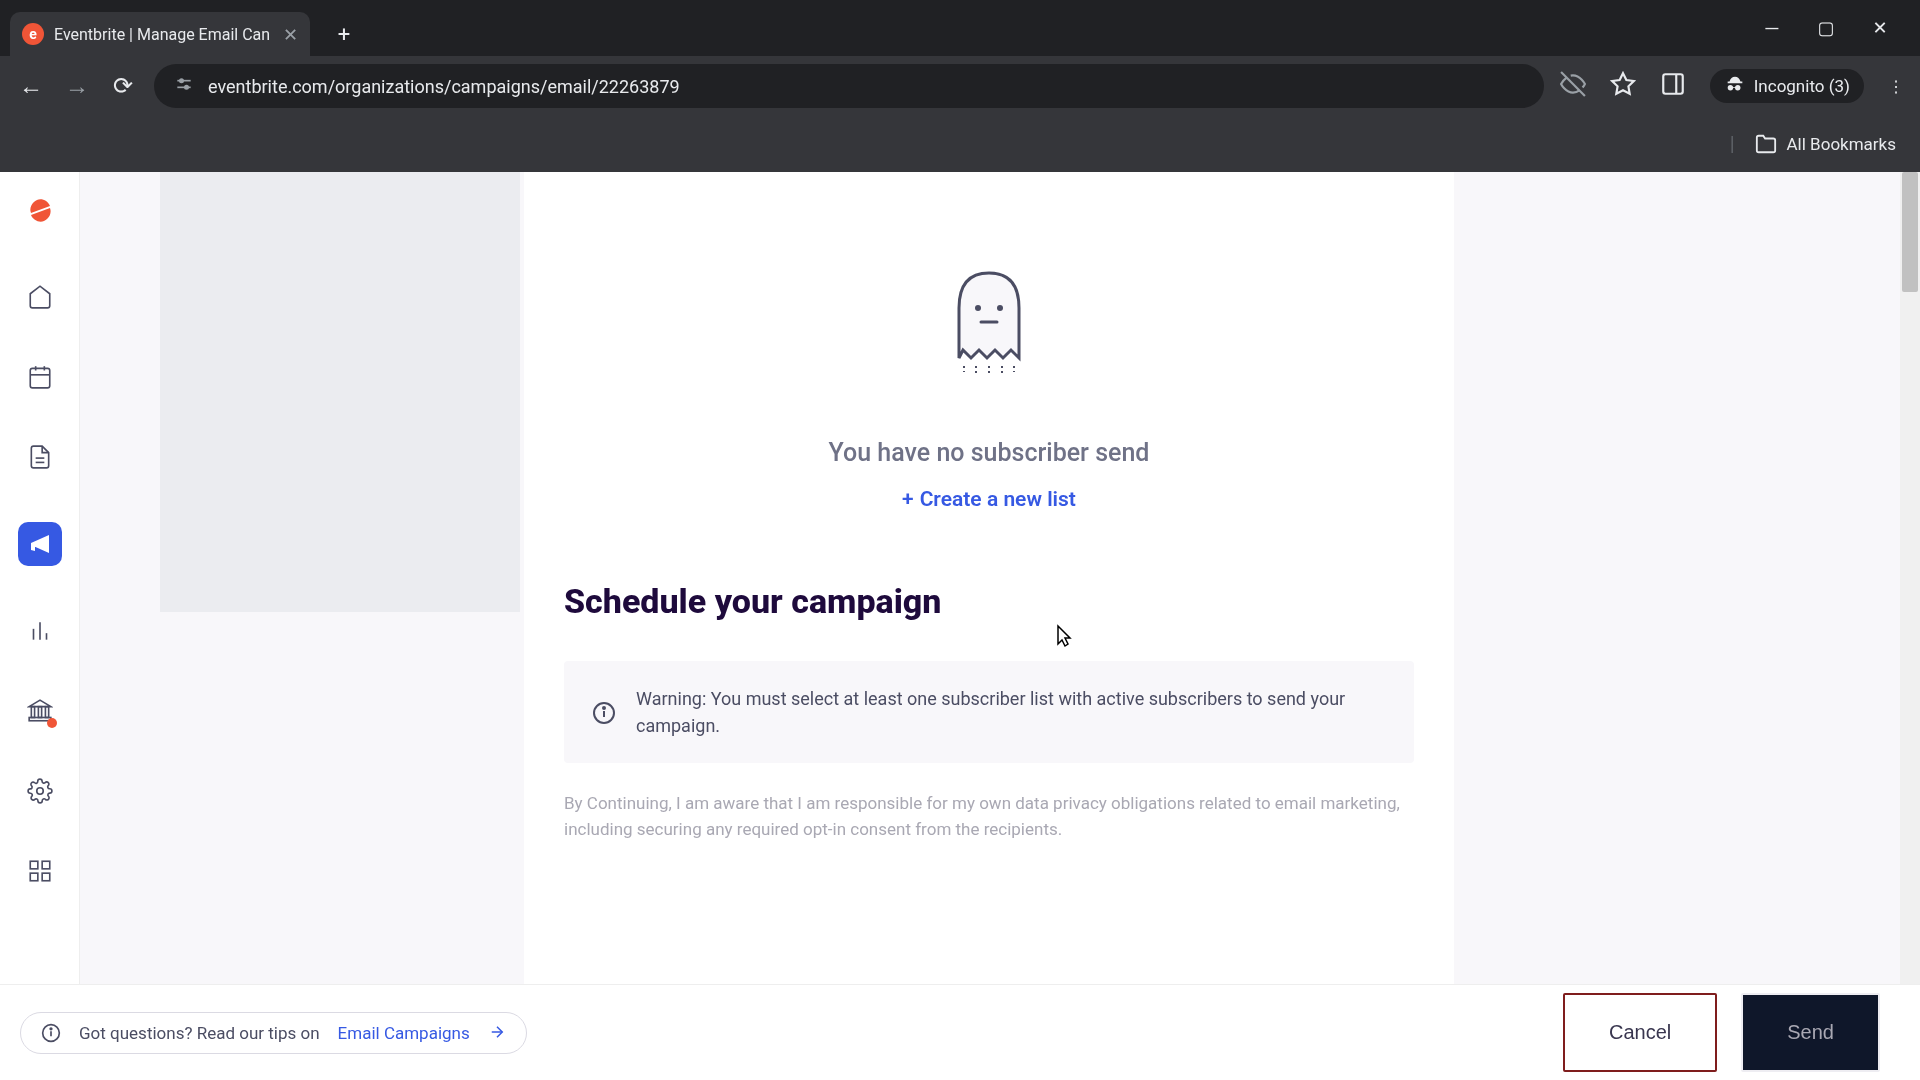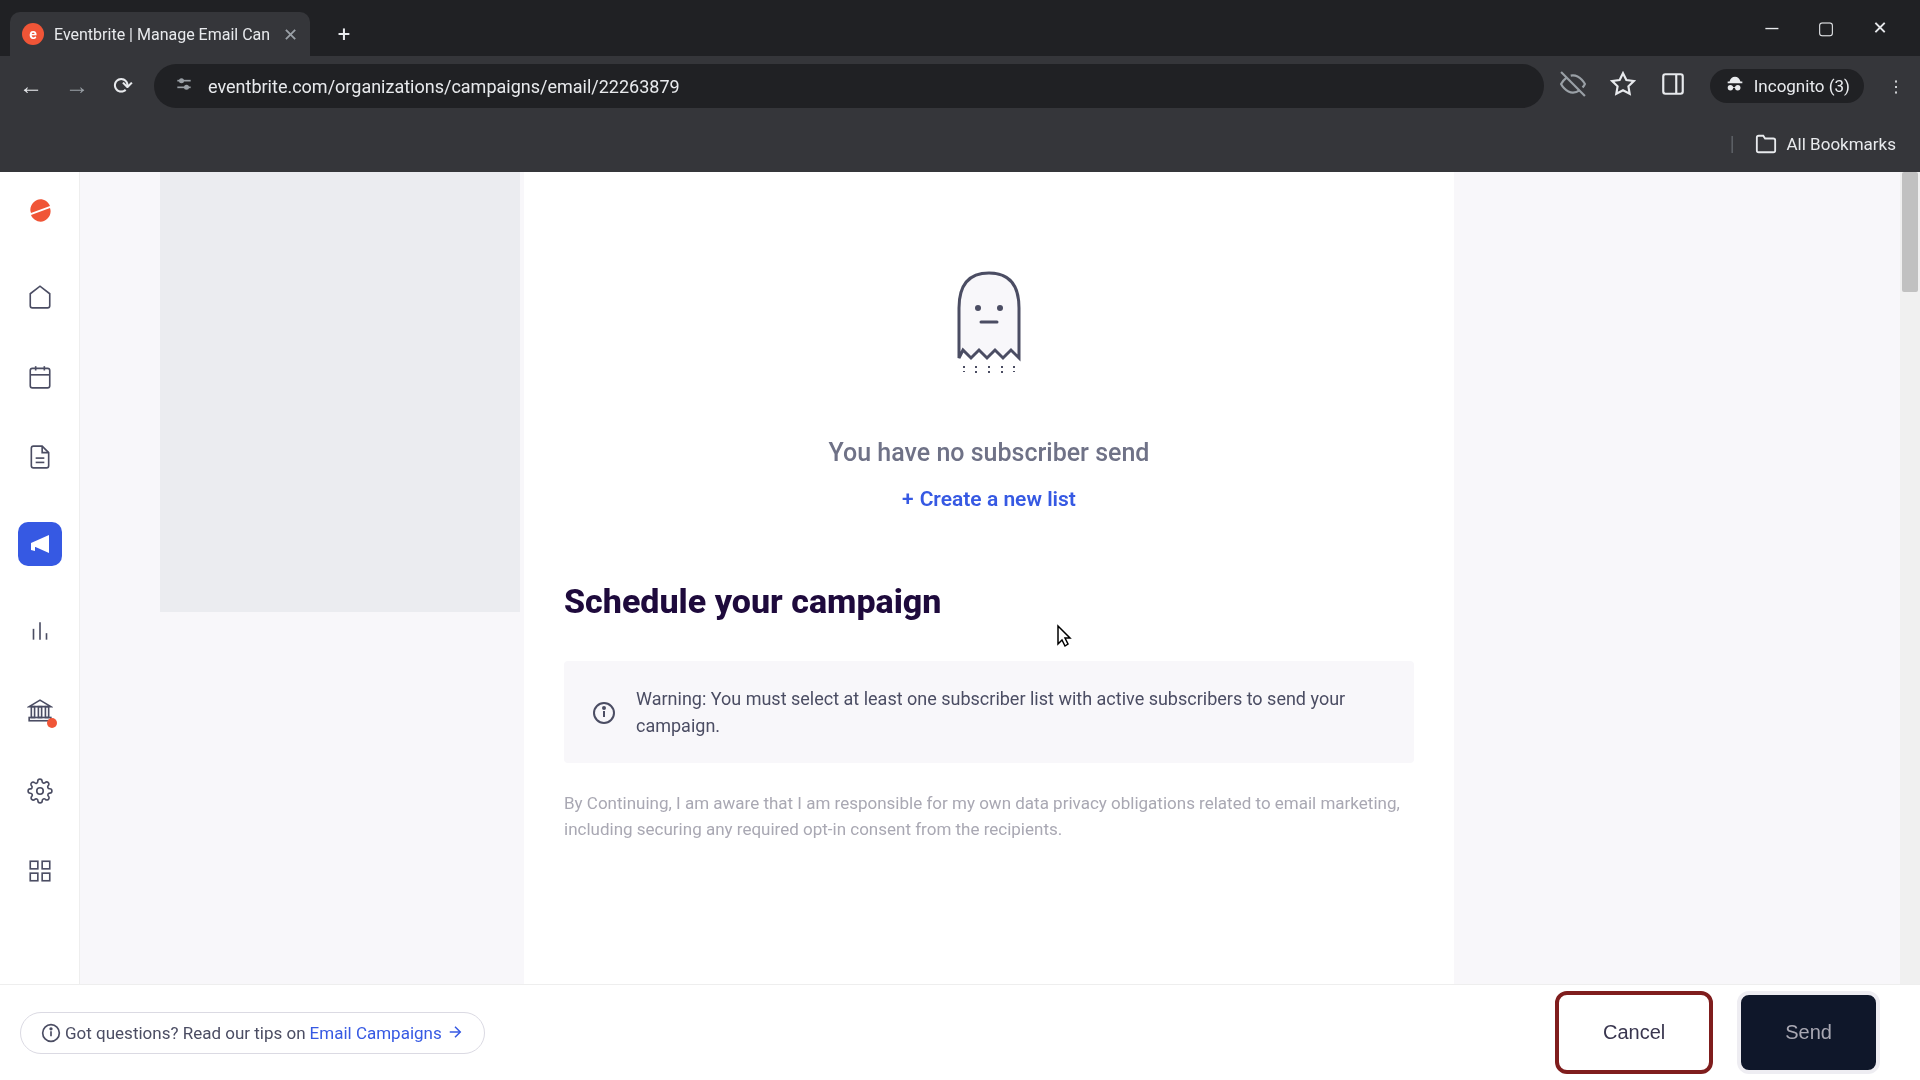--- a/index.html
+++ b/index.html
@@ -54,24 +54,24 @@
     
     .cursor-pointer { position: absolute; left: 972px; top: 452px; pointer-events: none; z-index: 100; }
     
     .warning-box { background: #f8f7fa; border-radius: 4px; padding: 24px 28px; display: flex; align-items: center; gap: 20px; margin-bottom: 28px; margin-top: 10px; }
     .warning-icon { color: #4b4d63; flex-shrink: 0; margin-top: 2px; }
     .warning-text { color: #4b4d63; font-size: 18px; line-height: 1.5; }
     
     .disclaimer { color: #a9a8b3; font-size: 17px; line-height: 1.5; }
     
     .footer-bar { position: absolute; bottom: 0; left: 0; right: 0; height: 96px; background: #fff; border-top: 1px solid #eee; display: flex; align-items: center; padding: 0 40px 0 20px; z-index: 50; }
-    .help-chip { display: flex; align-items: flex-start; gap: 4px; border: 1px solid #dbdae3; border-radius: 30px; padding: 10px 20px; font-size: 17px; color: #4b4d63; cursor: pointer; }
+    .help-chip { display: flex; align-items: flex-start; gap: 18px; border: 1px solid #dbdae3; border-radius: 30px; padding: 10px 20px; font-size: 17px; color: #4b4d63; cursor: pointer; }
     .help-chip .link { color: #3659e3; font-weight: 400; }
     .footer-actions { margin-left: auto; display: flex; gap: 24px; }
-    .btn { padding: 26px 44px; border-radius: 12px; font-size: 20px; font-weight: 500; cursor: pointer; border: 4px solid #7f1d1d; background: #fff; color: #39364f; }
+    .btn { padding: 26px 44px; border-radius: 2px; font-size: 20px; font-weight: 500; cursor: pointer; border: 2px solid #7f1d1d; background: #fff; color: #39364f; }
     .btn.send { background: #0f172a; color: #a9a8b3; border-color: #eeedf2; cursor: default; }
     
     .scrollbar-track { position: absolute; right: 0; top: 0; width: 20px; height: 100%; background: #f0f0f0; }
     .scrollbar-thumb { position: absolute; right: 2px; top: 0; width: 16px; height: 120px; background: #c1c1c1; border-radius: 2px; }
   </style>
 </head>
 <body>
 
 <div class="browser-chrome">
   <div class="tab-bar">

